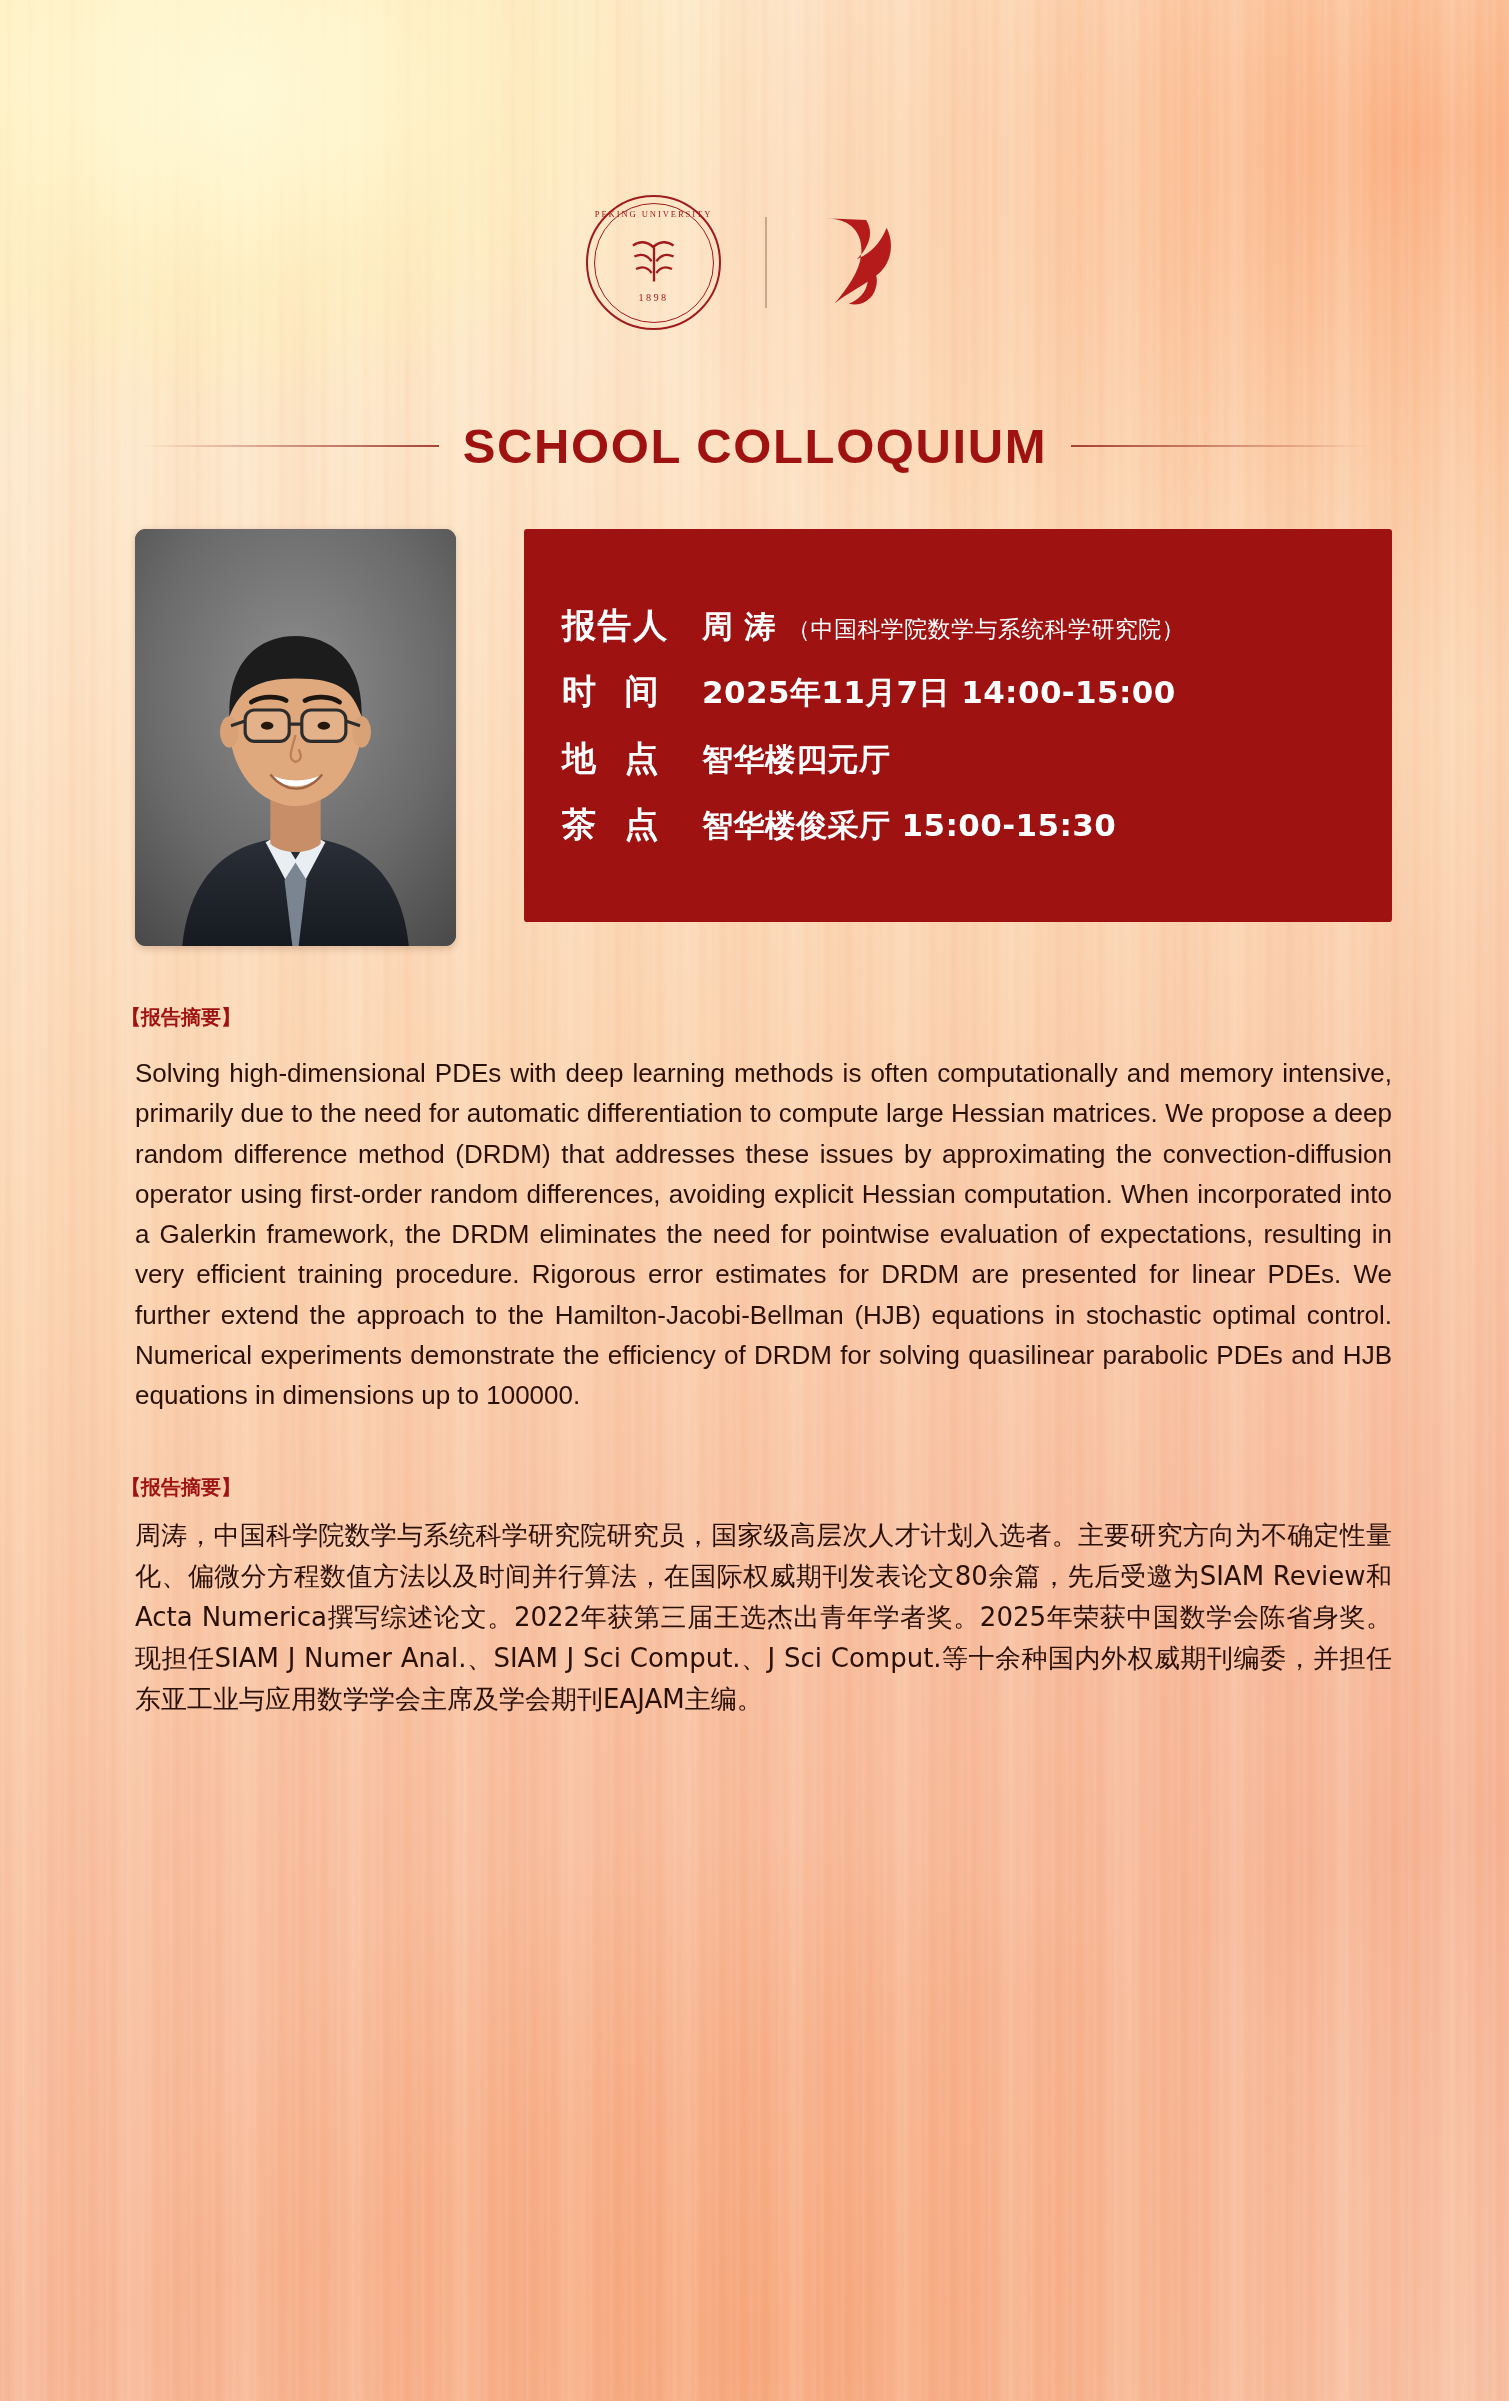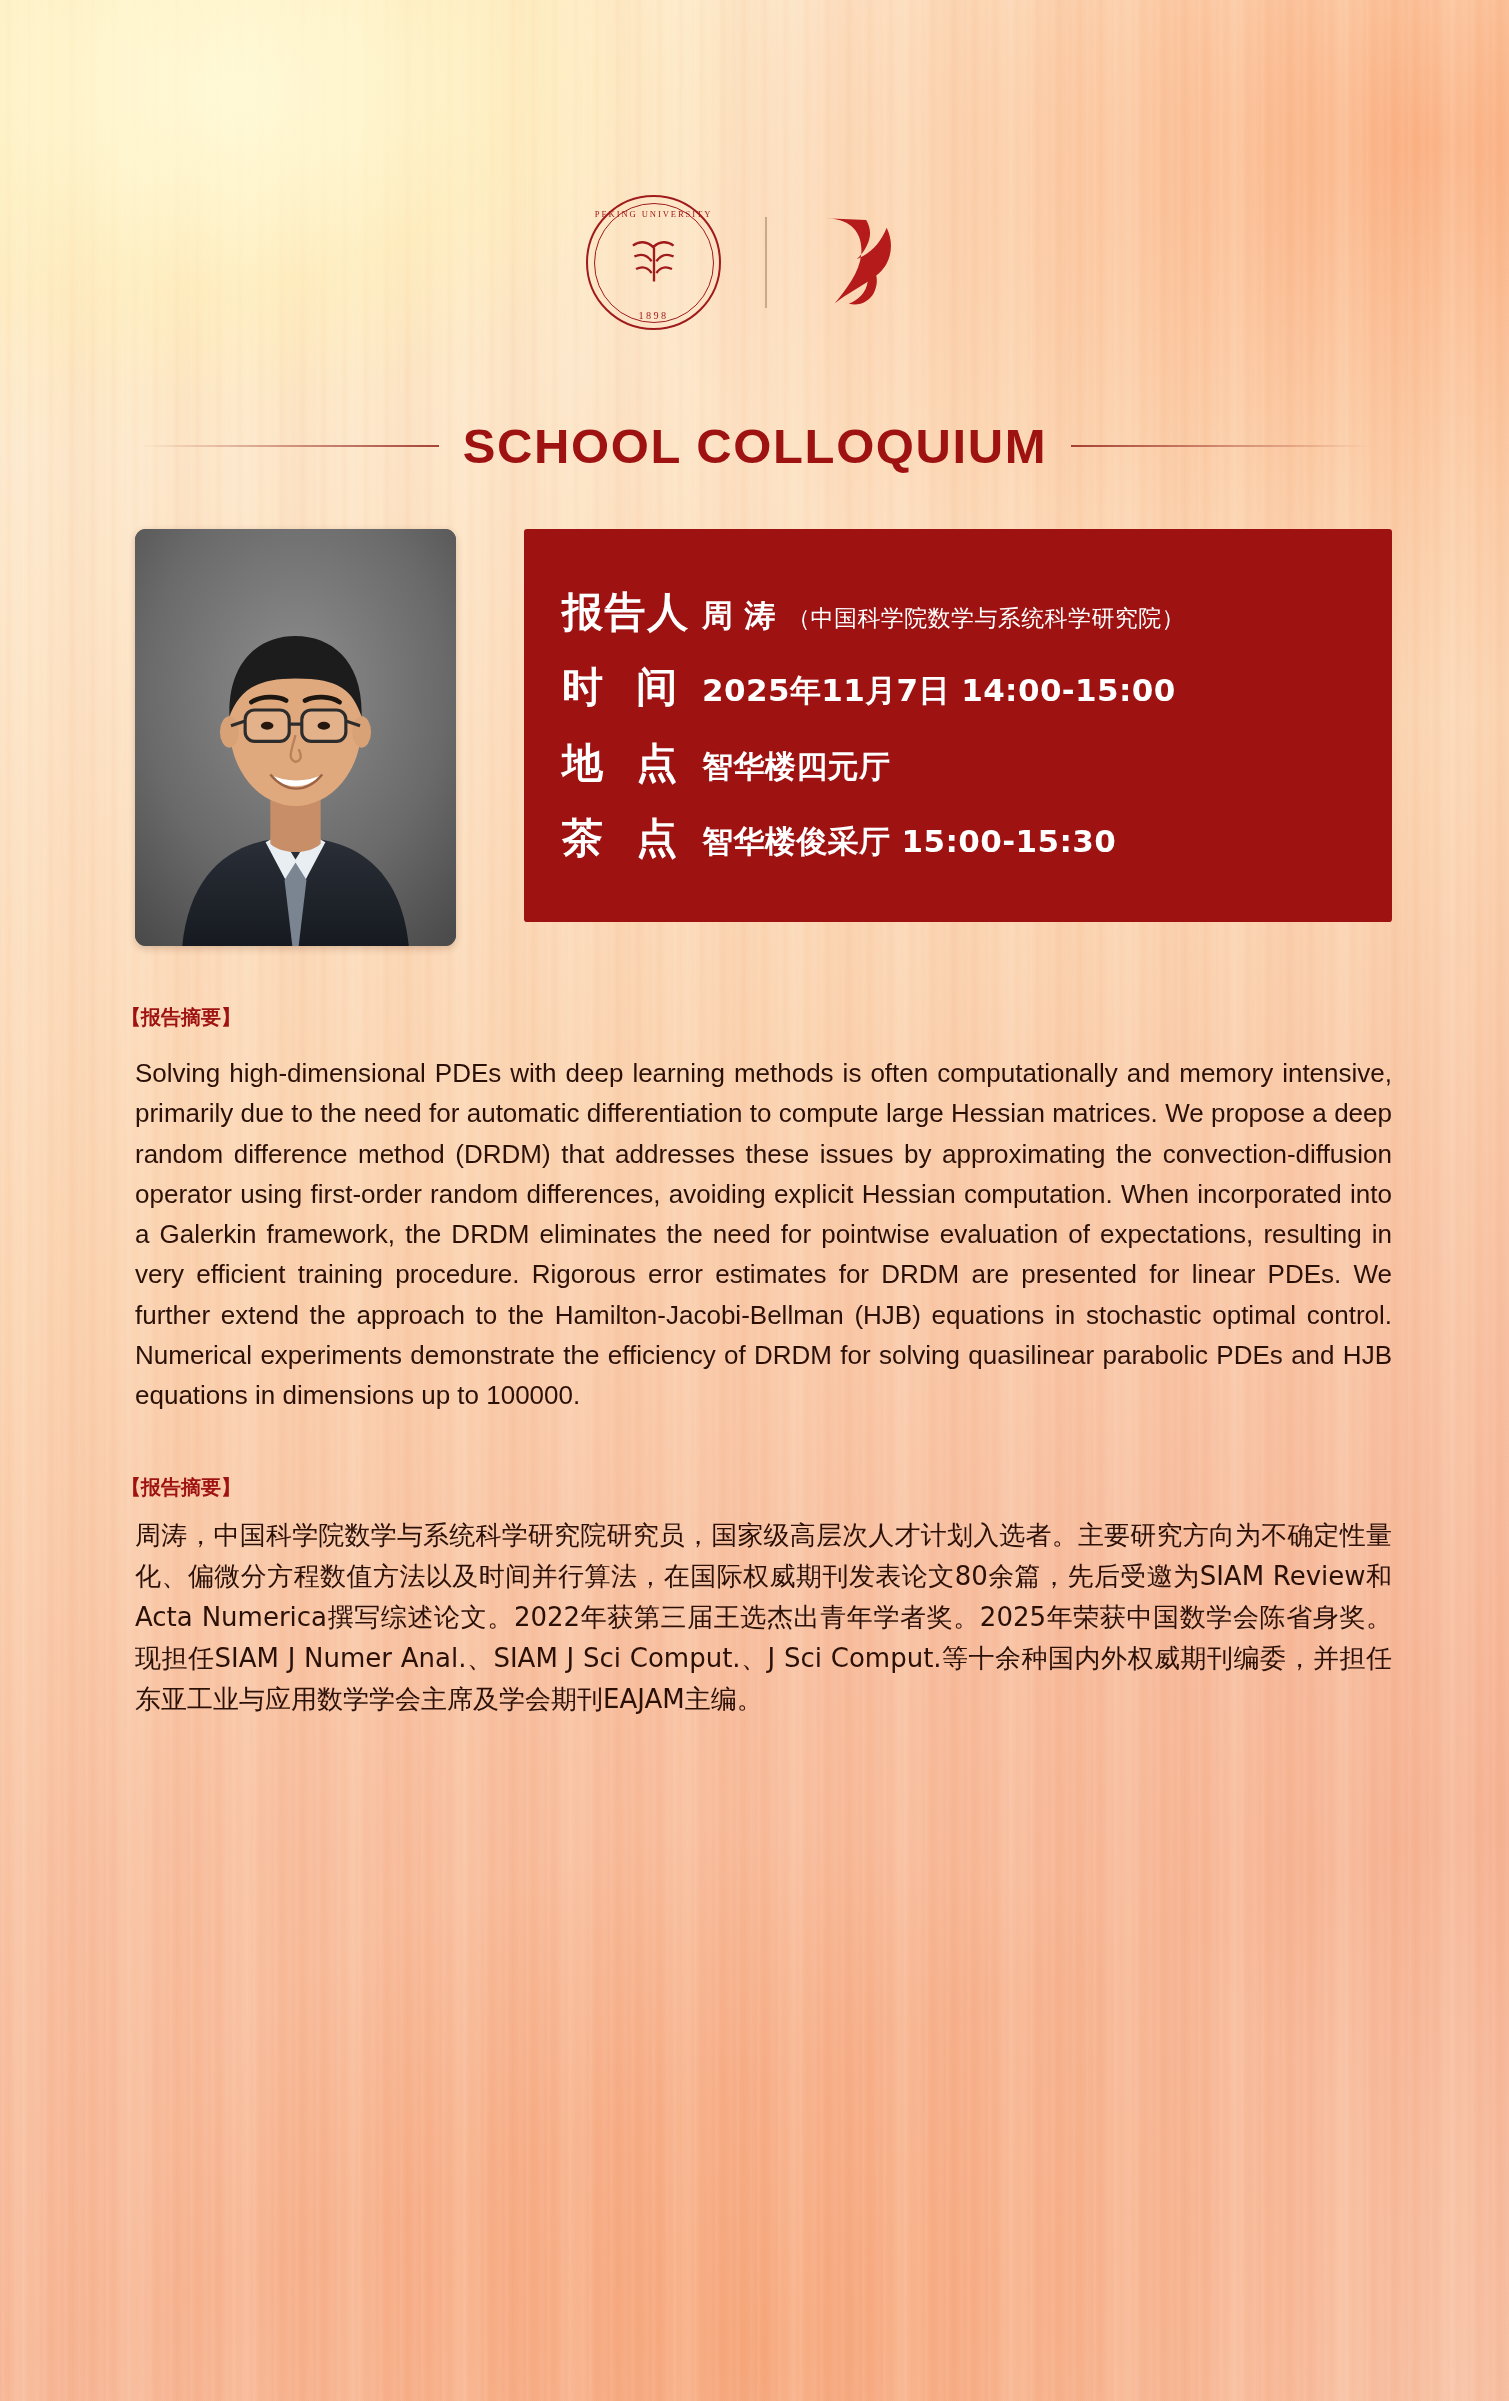--- a/index.html
+++ b/index.html
@@ -113,21 +113,21 @@
     color: #a01b1b;
   }
   .seal-glyph {
     position: absolute;
     top: 50%; left: 50%;
     transform: translate(-50%,-52%);
     width: 61px; height: 49px;
   }
   .seal-year {
     position: absolute;
-    bottom: 7px; left: 0; right: 0;
+    bottom: 25px; left: 0; right: 0;
     font-size: 10.2px;
     letter-spacing: 2.4px;
   }
   .divider-v {
     width: 1.6px;
     height: 91px;
     background: #c9a98e;
     margin: 0 28px;
   }
   .sms-logo {
@@ -232,21 +232,21 @@
     justify-content: center;
     gap: 20.4px;
   }
   .info-line {
     display: flex;
     align-items: baseline;
     color: #ffffff;
   }
   .info-label {
     font-family: "DejaVu Sans", sans-serif;
-    font-size: 41px;
+    font-size: 34px;
     font-weight: 700;
     letter-spacing: 1.6px;
     width: 140px;
     flex: none;
     white-space: pre;
   }
   .info-value {
     font-family: "DejaVu Sans", sans-serif;
     font-size: 31px;
     font-weight: 700;

